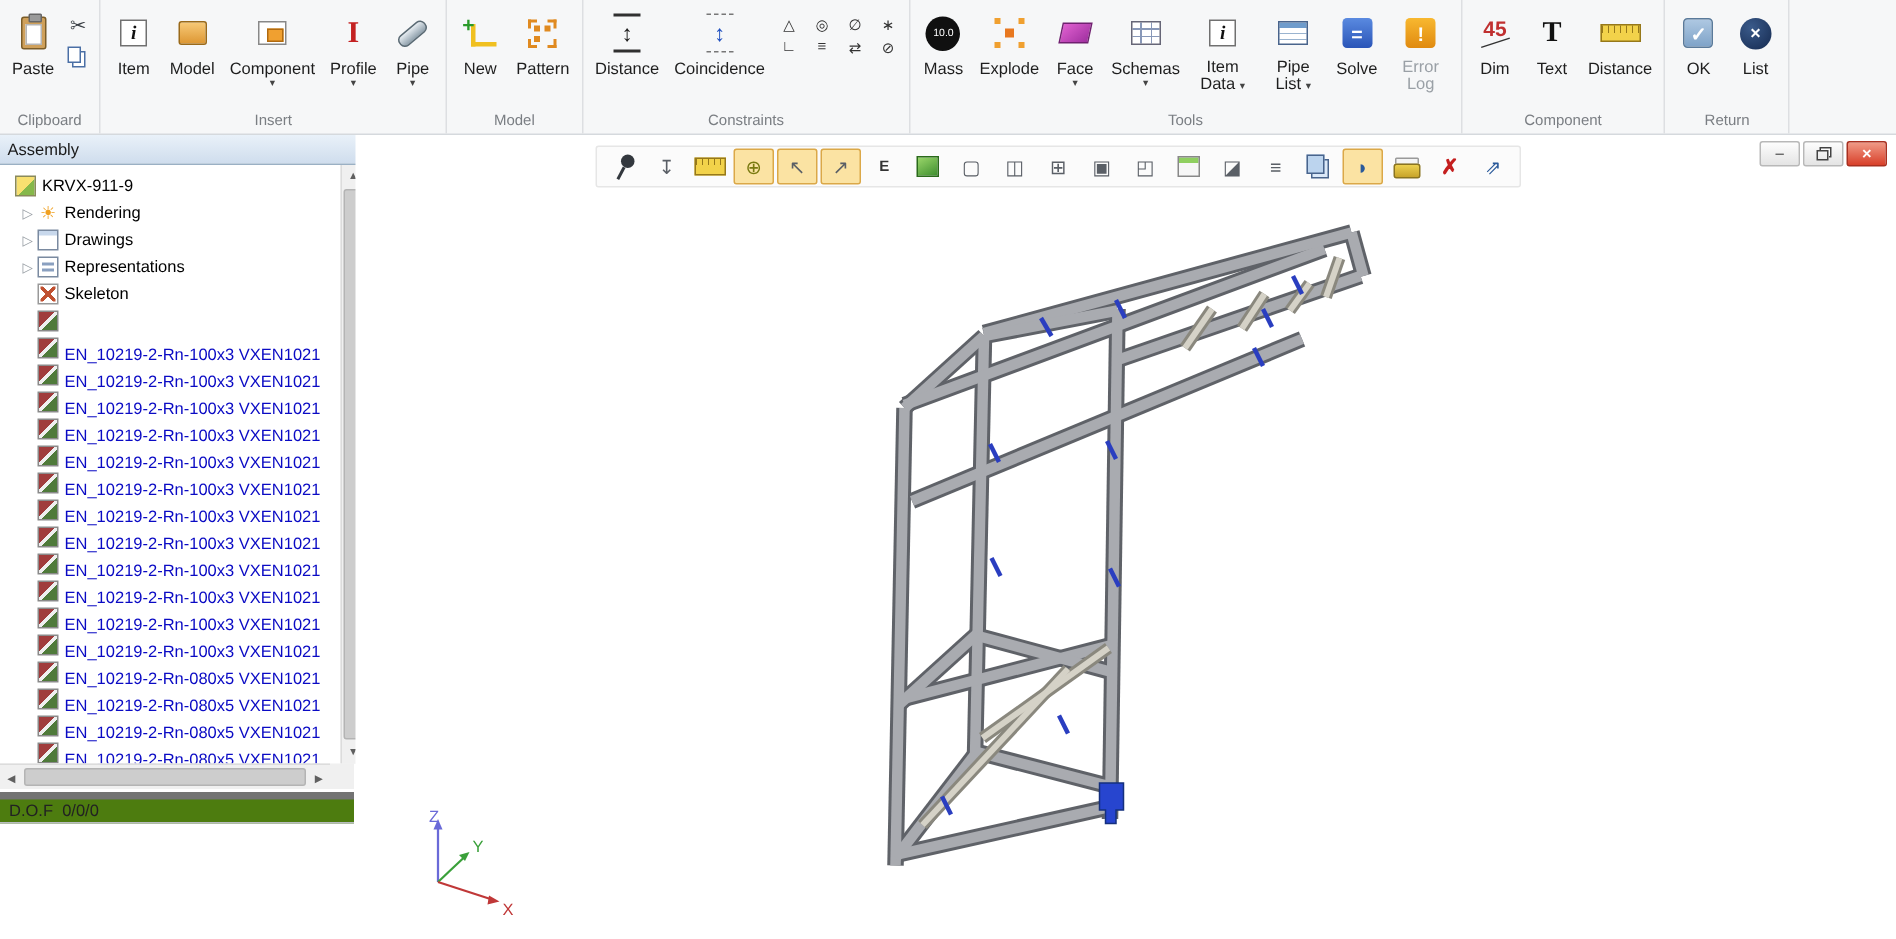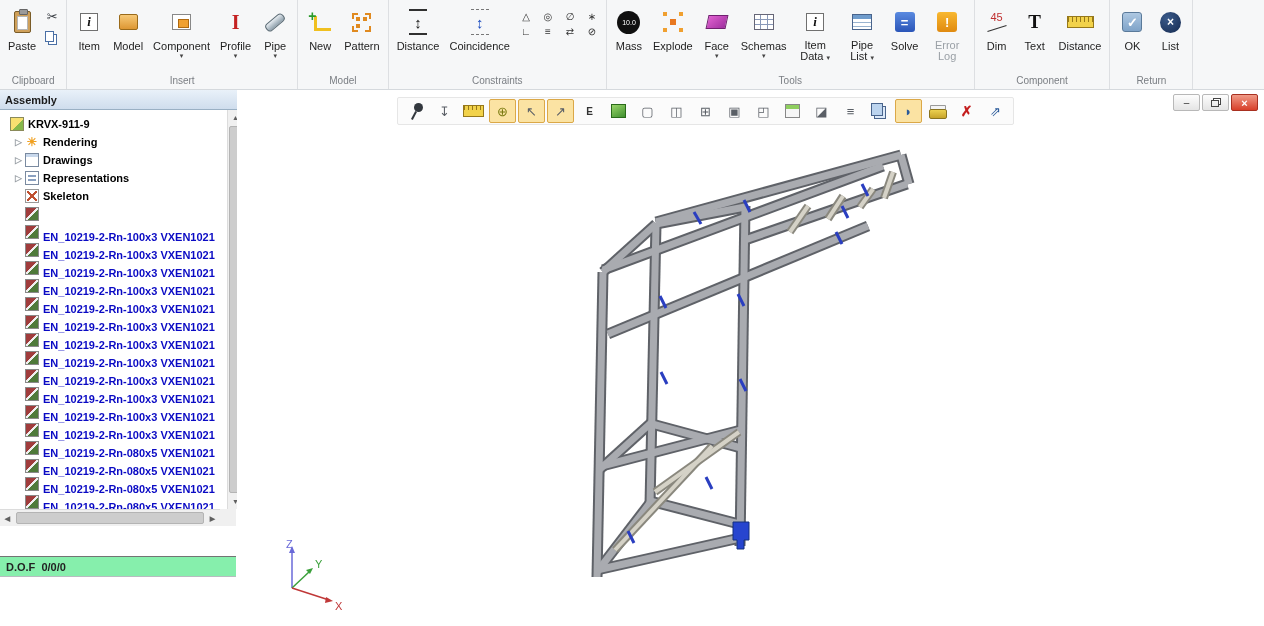--- a/index.html
+++ b/index.html
@@ -46,29 +46,29 @@
   .ic-explode::after{content:"";position:absolute;left:8px;top:8px;width:6px;height:6px;background:#e87820;box-shadow:-8px -8px 0 -1px #f0a030,8px -8px 0 -1px #f0a030,-8px 8px 0 -1px #f0a030,8px 8px 0 -1px #f0a030;}
   .ic-face{width:20px;height:14px;background:linear-gradient(135deg,#e060d0,#a030a0);border:1px solid #702070;transform:skewX(-12deg);}
   .ic-schemas{width:20px;height:16px;border:1px solid #667;background:
     linear-gradient(90deg,transparent 0 5px,#8898b8 5px 6px,transparent 6px 12px,#8898b8 12px 13px,transparent 13px),
     linear-gradient(180deg,transparent 0 4px,#8898b8 4px 5px,transparent 5px 9px,#8898b8 9px 10px,transparent 10px),#fff;}
   .ic-plist{width:20px;height:16px;border:1px solid #49648c;background:
     linear-gradient(180deg,#6f9ccc 0 4px,transparent 4px),
     repeating-linear-gradient(180deg,transparent 0 3px,#9ab4d0 3px 4px),#fff;}
   .ic-solve{width:20px;height:20px;border-radius:3px;background:linear-gradient(180deg,#5a8ae0,#2a55b8);color:#fff;font-weight:bold;font-size:13px;display:flex;align-items:center;justify-content:center;}
   .ic-errlog{width:20px;height:20px;border-radius:3px;background:linear-gradient(180deg,#f8b830,#e08a10);color:#fff;font-weight:bold;font-size:13px;display:flex;align-items:center;justify-content:center;}
-  .ic-dim{position:relative;width:26px;height:22px;font-size:11px;color:#c03030;font-weight:normal;display:flex;align-items:flex-start;justify-content:center;}
+  .ic-dim{position:relative;width:26px;height:22px;font-size:14px;color:#c03030;font-weight:bold;display:flex;align-items:flex-start;justify-content:center;}
   .ic-dim::after{content:"";position:absolute;left:3px;bottom:4px;width:20px;height:1px;background:#333;transform:rotate(-18deg);}
   .ic-text{font:bold 19px "Liberation Serif",serif;color:#111;}
   .ic-rulerbig{width:27px;height:12px;background-color:#f2d24a;border:1px solid #96781a;background-image:repeating-linear-gradient(90deg,#96781a 0 1px,transparent 1px 4px);background-size:100% 5px;background-repeat:no-repeat;}
   .ic-ok{width:20px;height:20px;border-radius:3px;background:linear-gradient(180deg,#aec8e2,#7fa3c8);border:1px solid #5a7a9a;color:#fff;font-size:13px;font-weight:bold;display:flex;align-items:center;justify-content:center;}
   .ic-exit{width:21px;height:21px;border-radius:50%;background:radial-gradient(circle at 35% 30%,#3a5a8a,#152a50);color:#fff;font-size:12px;font-weight:bold;display:flex;align-items:center;justify-content:center;}
 
   
-  #sidebar{position:absolute;left:0;top:90px;width:244px;height:536px;background:#fff;border-right:1px solid #98a4ae;font-weight:bold;}
+  #sidebar{position:absolute;left:0;top:90px;width:244px;height:536px;background:#fff;border-right:1px solid #98a4ae;}
   .sidehead{height:20px;background:linear-gradient(#e9f1f9,#cfdded);border-bottom:1px solid #9ab0c4;display:flex;align-items:center;padding:0 5px;color:#1a1a1a;}
   #tree{position:absolute;left:0;top:20px;width:220px;height:399px;overflow:hidden;padding-top:5px;}
   .trow{display:flex;align-items:center;height:18px;white-space:nowrap;cursor:default;padding-left:10px;}
   .trow[data-level="1"]{padding-left:12px;}
   .tarrow{width:13px;font-size:9px;color:#9aa0a6;text-align:center;flex:none;}
   .ticon{width:14px;height:14px;margin:0 4px 0 0;flex:none;position:relative;}
   .tlabel{color:#000;}
   .trow[data-color="blue"] .tlabel{color:#0a0ac4;margin-top:45px;}
   [data-name="assembly-icon"]{background:linear-gradient(135deg,#f8e070 0 55%,#86b84a 55%);border:1px solid #8a8a5a;}
   [data-name="rendering-icon"]::before{content:"☀";color:#f0a020;font-size:12px;line-height:14px;display:block;text-align:center;}
@@ -83,21 +83,21 @@
   
   .vscroll{position:absolute;right:0;top:20px;width:16px;height:399px;background:#f0f0f0;border-left:1px solid #dcdcdc;}
   .varrow{position:absolute;left:0;width:15px;height:15px;display:flex;align-items:center;justify-content:center;font-size:7px;color:#606060;background:#f0f0f0;}
   .varrow.up{top:0;}  .varrow.down{bottom:0;}
   .vthumb{position:absolute;left:1px;right:1px;top:16px;bottom:16px;background:#cdcdcd;border:1px solid #b4b4b4;border-radius:2px;}
   .hscroll{position:absolute;left:0;top:419px;width:220px;height:17px;background:#f0f0f0;border-top:1px solid #dcdcdc;}
   .harrow{position:absolute;top:1px;width:15px;height:15px;display:flex;align-items:center;justify-content:center;font-size:7px;color:#606060;}
   .harrow.left{left:0;}  .harrow.right{right:0;}
   .hthumb{position:absolute;left:16px;right:16px;top:2px;bottom:2px;background:#cdcdcd;border:1px solid #b4b4b4;border-radius:2px;}
   .scorner{position:absolute;left:220px;top:419px;width:16px;height:17px;background:#f0f0f0;}
-  .dofbar{position:absolute;left:0;top:438px;width:236px;height:21px;border-top:1px solid #737373;border-bottom:1px solid #b8bcc0;display:flex;align-items:center;padding-left:6px;background:#86efac;white-space:pre;margin-top:28px;}
+  .dofbar{position:absolute;left:0;top:438px;width:236px;height:21px;border-top:5px solid #737373;border-bottom:1px solid #b8bcc0;display:flex;align-items:center;padding-left:6px;background:#4d7c0f;white-space:pre;}
 
   
   #viewport{position:absolute;left:237px;top:90px;width:1027px;height:536px;background:#fff;overflow:hidden;}
   #vtoolbar{position:absolute;left:160px;top:7px;display:flex;align-items:center;padding:1px 3px;background:#fbfbfb;border:1px solid #e6e6e6;border-radius:2px;}
   .vtile{position:relative;width:27px;height:24px;display:flex;align-items:center;justify-content:center;border:1px solid transparent;border-radius:2px;margin:0 1px;}
   .vtile[data-hl="true"]{background:#fbe3a3;border-color:#dba848;}
   .vglyph{font-size:13px;color:#5a5f66;}
   [data-name="pin-icon"]::before{content:"";position:absolute;left:11px;top:3px;width:9px;height:9px;border-radius:50%;background:#33383e;}
   [data-name="pin-icon"]::after{content:"";position:absolute;left:10px;top:11px;width:2px;height:9px;background:#33383e;transform:rotate(28deg);}
   [data-name="ruler-icon"]::before{content:"";width:19px;height:10px;background-color:#f2d24a;border:1px solid #96781a;background-image:repeating-linear-gradient(90deg,#96781a 0 1px,transparent 1px 4px);background-size:100% 4px;background-repeat:no-repeat;}

